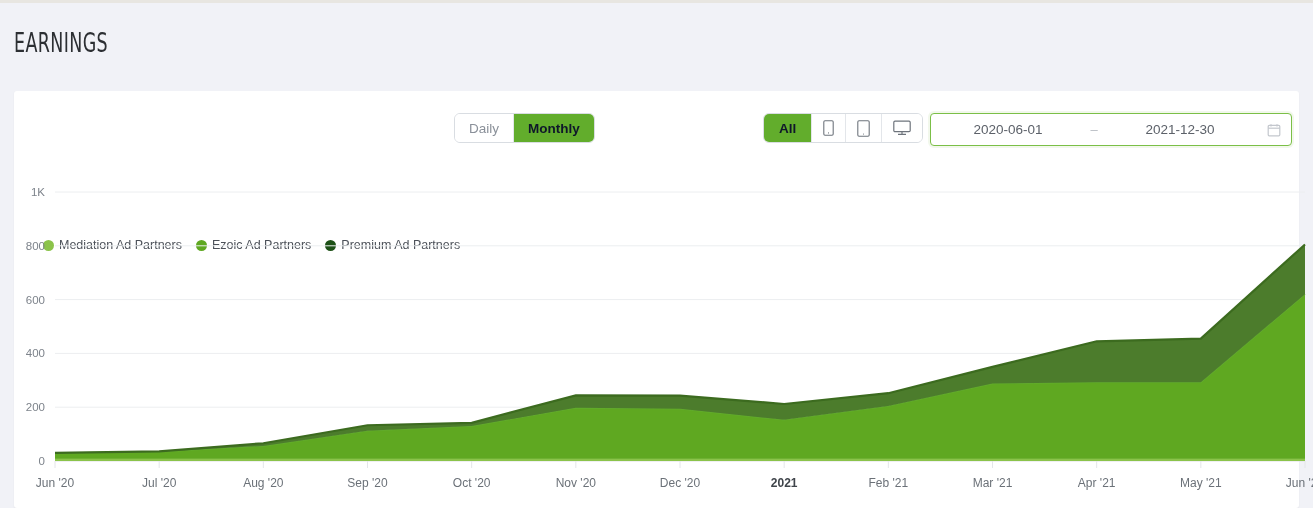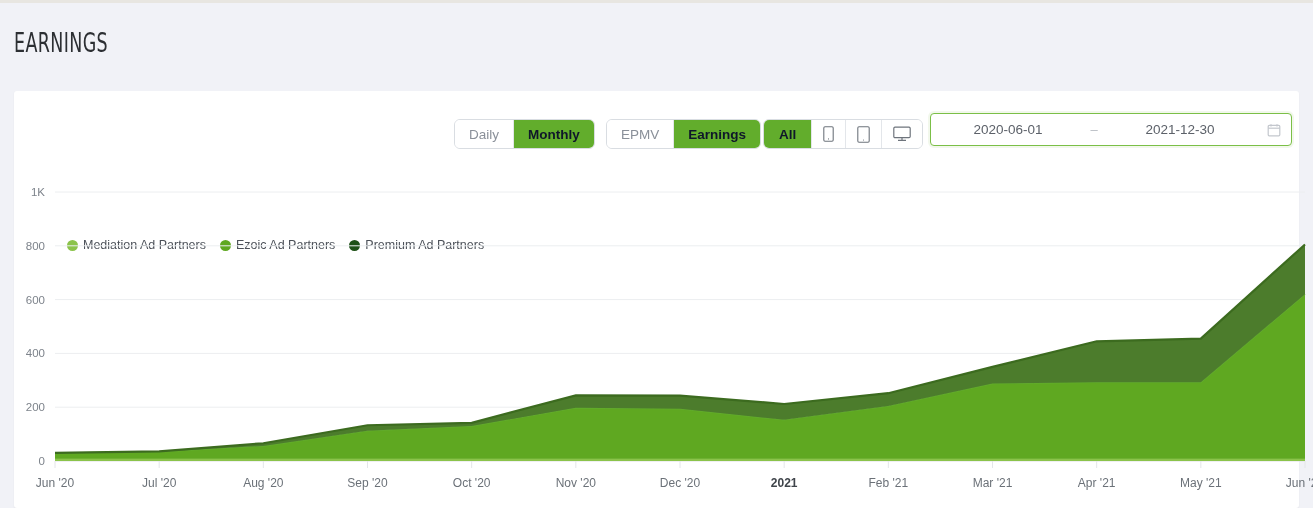--- a/index.html
+++ b/index.html
@@ -39,21 +39,21 @@
     box-shadow: 0 1px 2px rgba(0,0,0,0.06);
   }
 
   
   .toolbar {
     position: absolute;
     left: 0; top: 0; width: 100%; height: 56px;
   }
   .btn-group {
     position: absolute;
-    top: 28px;
+    top: 22px;
     display: flex;
     border: 1px solid #d9dde2;
     border-radius: 6px;
     overflow: hidden;
     background: #fff;
     height: 30px;
   }
   .btn-group .btn {
     display: flex; align-items: center; justify-content: center;
     font-size: 13.5px;
@@ -106,21 +106,20 @@
     color: #c3c7cd;
   }
 
   
   .legend {
     position: absolute;
     left: 29px; top: 147px;
     display: flex;
     align-items: center;
     gap: 14px;
-    margin-left: 24px;
   }
   .legend-item { display: flex; align-items: center; cursor: pointer; }
   .legend-dot {
     width: 11px; height: 11px; border-radius: 50%;
     margin-right: 5px;
   }
   .legend-label {
     font-size: 12.5px;
     color: #4b5058;
     white-space: nowrap;
@@ -156,24 +155,20 @@
 <div class="top-hairline"></div>
 
 <div class="page-title">EARNINGS</div>
 
 <div class="card">
 
   <div class="toolbar">
     <div class="btn-group" id="grp-interval">
         <button class="btn">Daily</button>
         <button class="btn active">Monthly</button>
-      </div>
-    <div class="btn-group" id="grp-metric">
-        <button class="btn">EPMV</button>
-        <button class="btn active">Earnings</button>
       </div>
     <div class="btn-group" id="grp-device">
         <button class="btn active">All</button>
         <button class="btn">
           <svg class="dev-icon" width="11" height="16" viewBox="0 0 11 16" fill="none" stroke="#6e747c" stroke-width="1.1">
             <rect x="0.8" y="0.8" width="9.4" height="14.4" rx="1.2"></rect>
             <circle cx="5.5" cy="12.9" r="0.6" fill="#6e747c" stroke="none"></circle>
           </svg>
         </button>
         <button class="btn">

